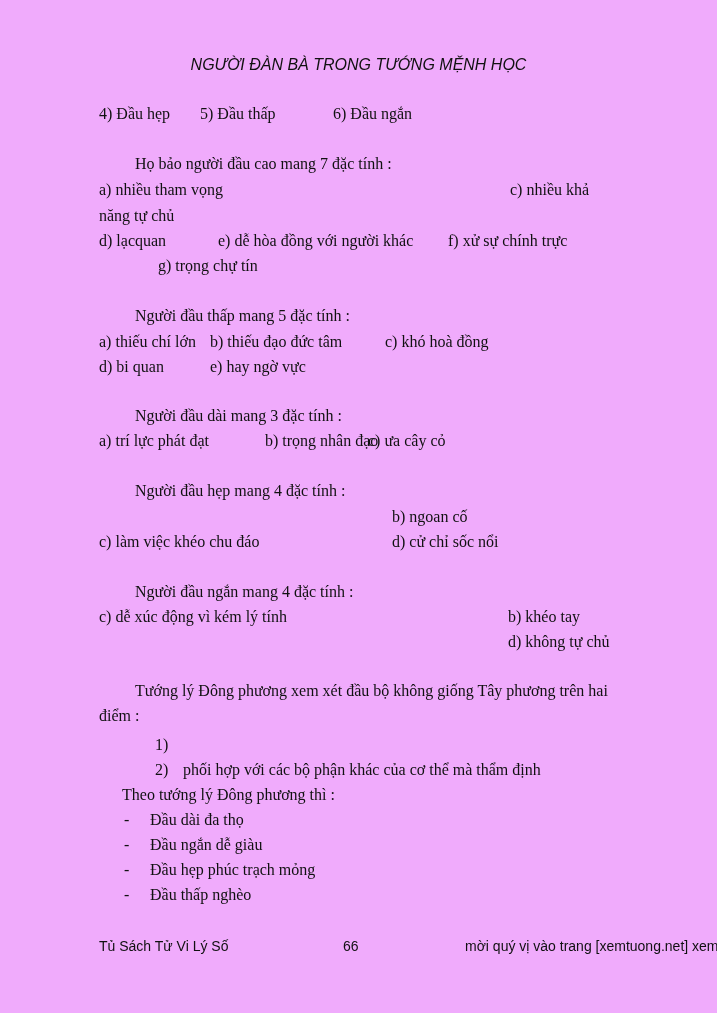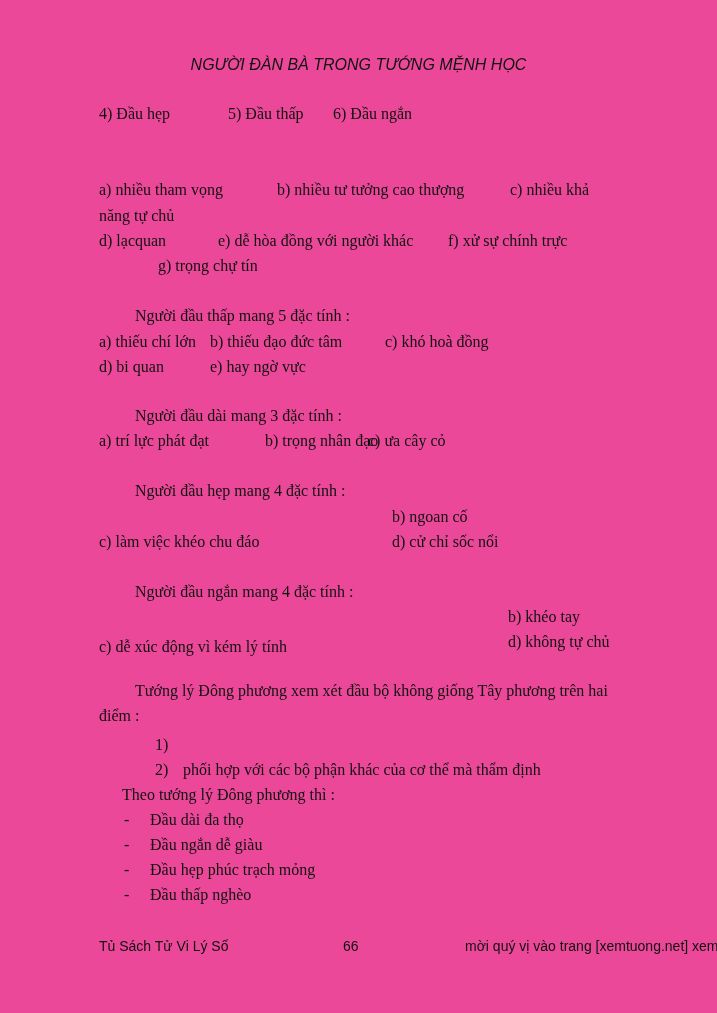--- a/index.html
+++ b/index.html
@@ -1,20 +1,20 @@
 <!DOCTYPE html>
 <html><head>
 <meta charset="utf-8">
 <style>
   html,body{margin:0;padding:0;background:#e8e8e8;}
   .page{
     position:relative;
     width:717px;
     height:1013px;
-    background:#ec4899;
+    background:#f0abfc;
     margin:0 auto;
     overflow:hidden;
     color:#111;
   }
   .title{
     position:absolute;
     left:0; top:56px;
     width:717px;
     text-align:center;
     font:italic 16px "Liberation Sans", sans-serif;
@@ -36,25 +36,25 @@
   }
 </style>
 </head>
 <body>
 
 <div class="page">
 
   <div class="title">NGƯỜI ĐÀN BÀ TRONG TƯỚNG MỆNH HỌC</div>
 
   <span class="t" style="left:99px;top:105px">4) Đầu hẹp</span>
-  <span class="t" style="left:228px;top:105px">5) Đầu thấp</span>
+  <span class="t" style="left:200px;top:105px">5) Đầu thấp</span>
   <span class="t" style="left:333px;top:105px">6) Đầu ngắn</span>
 
+  <span class="t" style="left:135px;top:155px">Họ bảo người đầu cao mang 7 đặc tính :</span>
   <span class="t" style="left:99px;top:181px">a) nhiều tham vọng</span>
-  <span class="t" style="left:277px;top:181px">b) nhiều tư tưởng cao thượng</span>
   <span class="t" style="left:510px;top:181px">c) nhiều khả</span>
   <span class="t" style="left:99px;top:207px">năng tự chủ</span>
   <span class="t" style="left:99px;top:232px">d) lạcquan</span>
   <span class="t" style="left:218px;top:232px">e) dễ hòa đồng với người khác</span>
   <span class="t" style="left:448px;top:232px">f) xử sự chính trực</span>
   <span class="t" style="left:158px;top:257px">g) trọng chự tín</span>
 
   <span class="t" style="left:135px;top:307px">Người đầu thấp mang 5 đặc tính :</span>
   <span class="t" style="left:99px;top:333px">a) thiếu chí lớn</span>
   <span class="t" style="left:210px;top:333px">b) thiếu đạo đức tâm</span>
@@ -67,21 +67,21 @@
   <span class="t" style="left:265px;top:432px">b) trọng nhân đạo</span>
   <span class="t" style="left:368px;top:432px">c) ưa cây cỏ</span>
 
   <span class="t" style="left:135px;top:482px">Người đầu hẹp mang 4 đặc tính :</span>
   <span class="t" style="left:392px;top:508px">b) ngoan cố</span>
   <span class="t" style="left:99px;top:533px">c) làm việc khéo chu đáo</span>
   <span class="t" style="left:392px;top:533px">d) cử chỉ sốc nổi</span>
 
   <span class="t" style="left:135px;top:583px">Người đầu ngắn mang 4 đặc tính :</span>
   <span class="t" style="left:508px;top:608px">b) khéo tay</span>
-  <span class="t" style="left:99px;top:638px">c) dễ xúc động vì kém lý tính</span>
+  <span class="t" style="left:99px;top:608px">c) dễ xúc động vì kém lý tính</span>
   <span class="t" style="left:508px;top:633px">d) không tự chủ</span>
 
   <span class="t" style="left:135px;top:682px">Tướng lý Đông phương xem xét đầu bộ không giống Tây phương trên hai</span>
   <span class="t" style="left:99px;top:707px">điểm :</span>
   <span class="t" style="left:155px;top:736px">1)</span>
   <span class="t" style="left:155px;top:761px">2)</span>
   <span class="t" style="left:183px;top:761px">phối hợp với các bộ phận khác của cơ thể mà thẩm định</span>
   <span class="t" style="left:122px;top:786px">Theo tướng lý Đông phương thì :</span>
 
   <span class="t" style="left:124px;top:811px">-</span>

